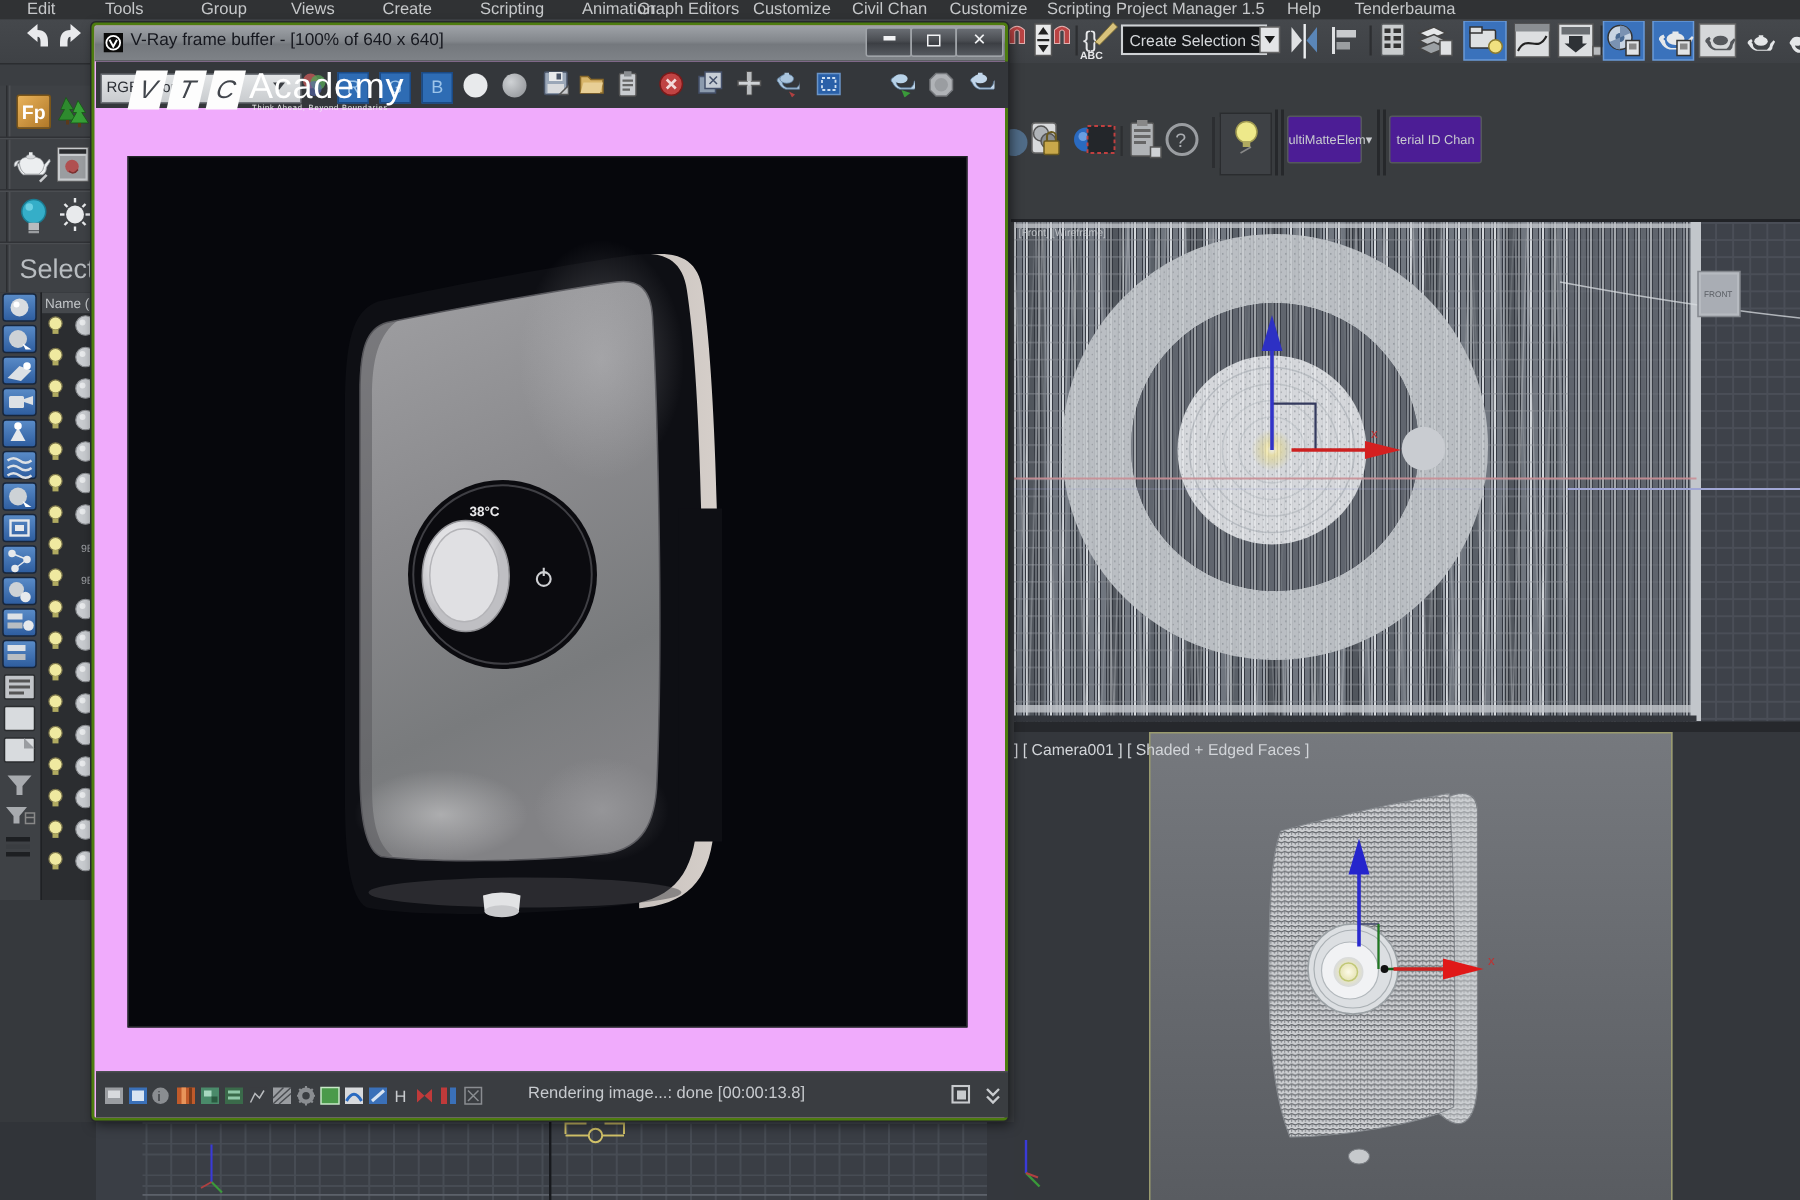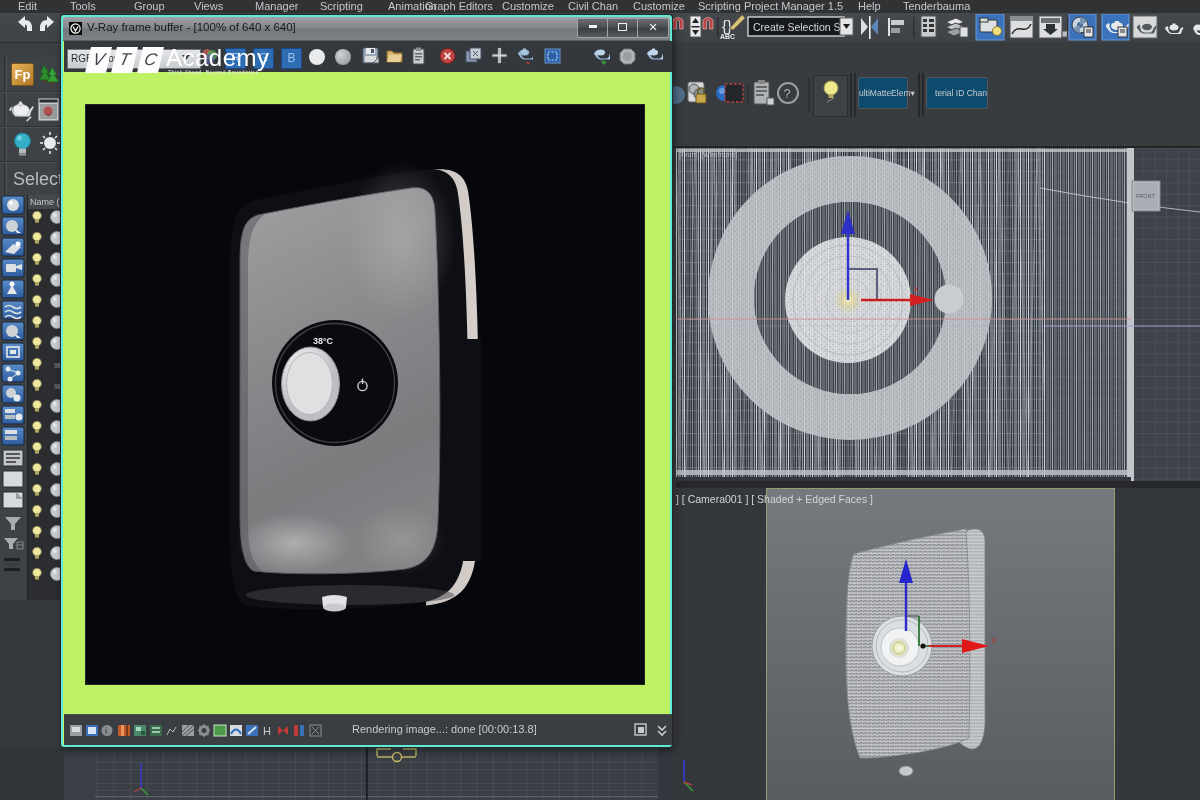--- a/index.html
+++ b/index.html
@@ -9,41 +9,41 @@
 .maintb{left:0;top:13px;width:1200px;height:29px;background:linear-gradient(#45484c,#3e4145);border-bottom:1px solid #2b2d30}
 .leftpanel{left:0;top:57px;width:62px;height:153px;background:#3e4145}
 .lp-sep{position:absolute;left:0;width:62px;height:1px;background:#303236;border-bottom:1px solid #4a4d51}
 .iconcol{left:0;top:195px;width:27px;height:405px;background:#3e4145}
 .explorer{left:27px;top:195px;width:37px;height:405px;background:#292b2e;border-left:1px solid #1f2124}
 .exp-head{position:absolute;left:0;top:0;width:37px;height:14px;background:#45484c;color:#c3c6c9;font-size:9px;line-height:14px;padding-left:2px;border-bottom:1px solid #202225}
 .vp-top{left:676px;top:148px;width:524px;height:333px;background:#3e424a;overflow:hidden}
 .vp-bot{left:676px;top:488px;width:524px;height:312px;background:#33363b;overflow:hidden}
 .vp-strip{left:64px;top:748px;width:612px;height:52px;background:#383c43;overflow:hidden}
 .row2{left:672px;top:42px;width:528px;height:106px;background:#393c3f}
-.rbtn{position:absolute;top:35px;height:30px;background:#0c4a6e;border:1px solid #55585c;border-radius:2px;color:#c9ccd0;font-size:9px;line-height:30px;text-align:right}
-.vfb{left:61px;top:15px;width:607px;height:728px;background:#bef264;border:2px solid #5eead4;border-radius:3px;box-shadow:0 0 0 1px #26282b,2px 3px 8px rgba(0,0,0,.55)}
+.rbtn{position:absolute;top:35px;height:30px;background:#4c1d95;border:1px solid #55585c;border-radius:2px;color:#c9ccd0;font-size:9px;line-height:30px;text-align:center}
+.vfb{left:61px;top:15px;width:607px;height:728px;background:#f0abfc;border:2px solid #4d7c0f;border-radius:3px;box-shadow:0 0 0 1px #26282b,2px 3px 8px rgba(0,0,0,.55)}
 .vfb-title{position:absolute;left:0;top:0;width:607px;height:23px;background:linear-gradient(#9fa3a8,#83878c 45%,#74787d 55%,#7e8287);border-bottom:1px solid #5c5f63;color:#16181f;font-size:11.5px;border-radius:2px 2px 0 0}
 .vfb-tb{position:absolute;left:1px;top:24px;width:608px;height:31px;background:#34373b}
 .tbico{position:absolute;top:6px;width:17px;height:18px}
 .vfb-canvas{position:absolute;left:22px;top:87px;width:558px;height:579px;background:#06070c;border:1px solid #222528}
 .vfb-status{position:absolute;left:1px;top:697px;width:608px;height:30px;background:#3a3d41;border-top:1px solid #4a4d51;color:#c7cace;font-size:11px}
 .wbtn{position:absolute;top:1px;width:29px;height:18px;background:linear-gradient(#6a6e74,#4a4d52 45%,#3c3f44 55%,#565a60);border:1px solid #9fa3a8;border-radius:2px;color:#f2f3f5;text-align:center;font-size:10px;line-height:17px}
 .logo{left:88px;top:46px;height:30px;z-index:30}
 .lbox{position:absolute;top:1px;width:21px;height:26px;background:#fdfdfd;transform:skewX(-13deg);color:#42464d;font-size:17px;font-style:italic;text-align:center;line-height:26px}
 .acad{position:absolute;left:78px;top:-2px;color:#fff;font-size:24px;letter-spacing:.5px}
 .tagline{position:absolute;left:80px;top:23px;color:#f0f0f0;font-size:5px;letter-spacing:.55px;white-space:nowrap}
 svg{display:block}
 </style></head>
 <body>
 <div class="a menubar">
 <span style="left:18px">Edit</span>
     <span style="left:70px">Tools</span>
     <span style="left:134px">Group</span>
     <span style="left:194px">Views</span>
-    <span style="left:255px">Manager</span>
+    <span style="left:255px">Create</span>
     <span style="left:320px">Scripting</span>
     <span style="left:388px">Animation</span>
     <span style="left:425px">Graph Editors</span>
     <span style="left:502px">Customize</span>
     <span style="left:568px">Civil Chan</span>
     <span style="left:633px">Customize</span>
     <span style="left:698px">Scripting</span>
     <span style="left:744px">Project Manager 1.5</span>
     <span style="left:858px">Help</span>
     <span style="left:903px">Tenderbauma</span>

